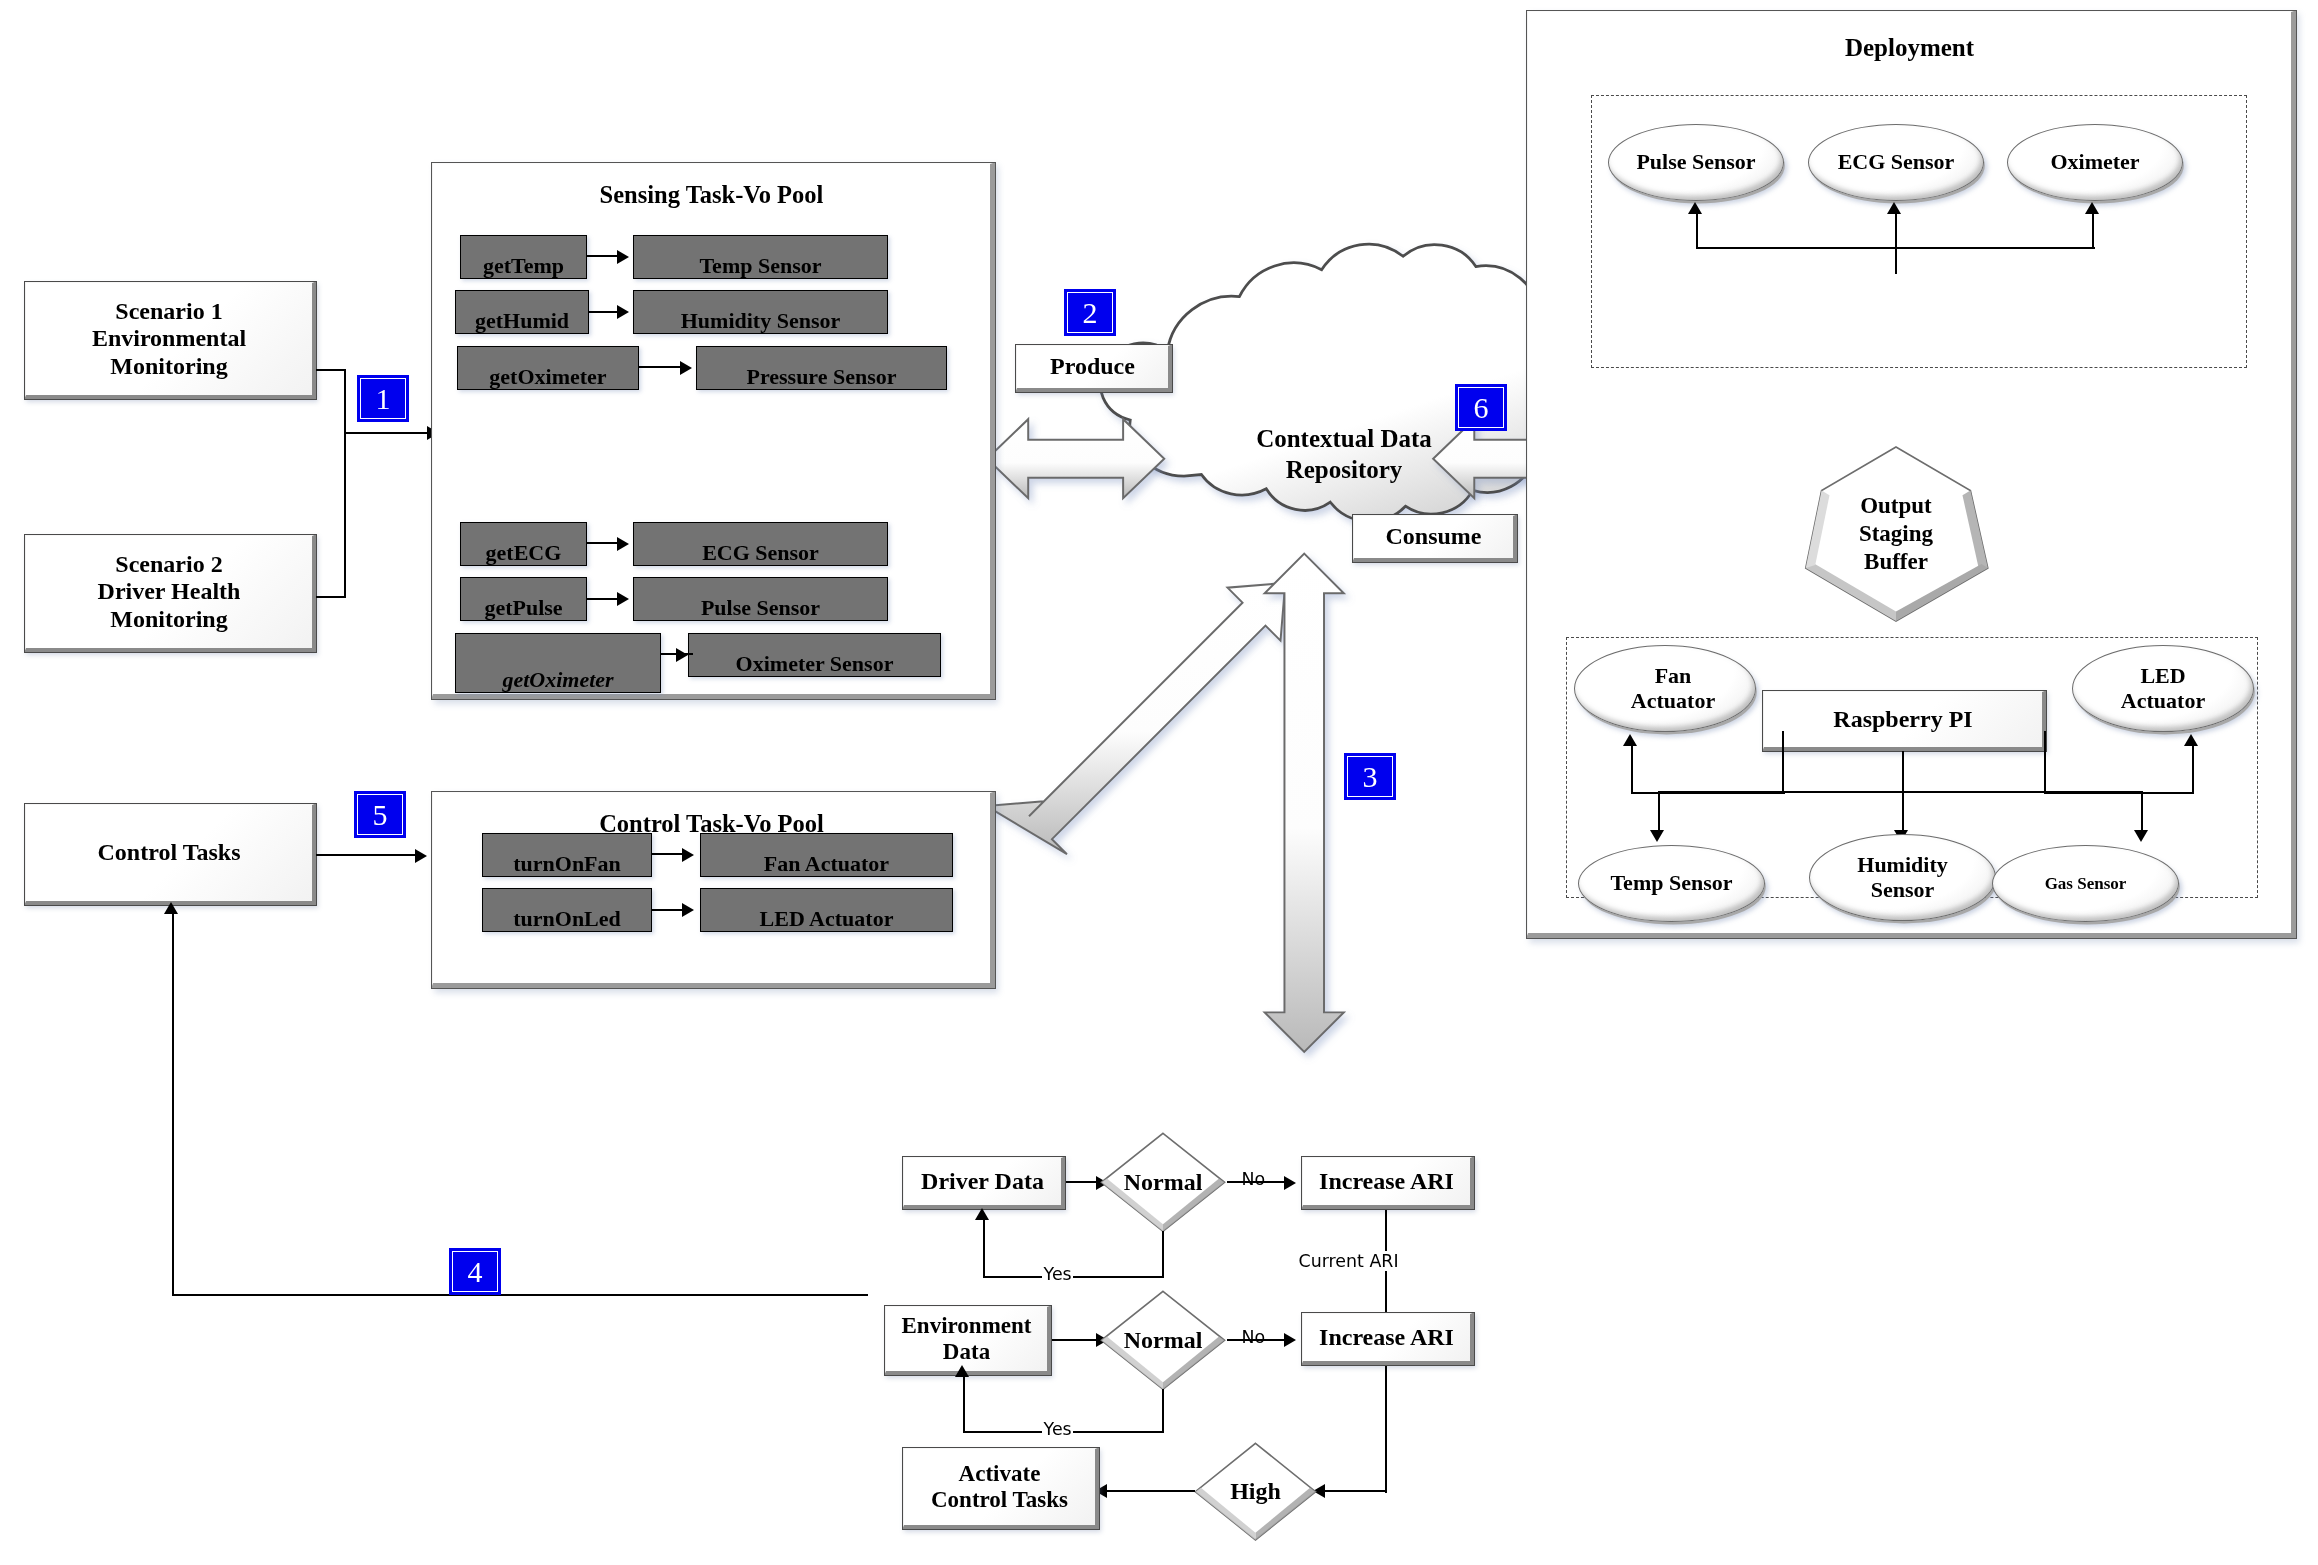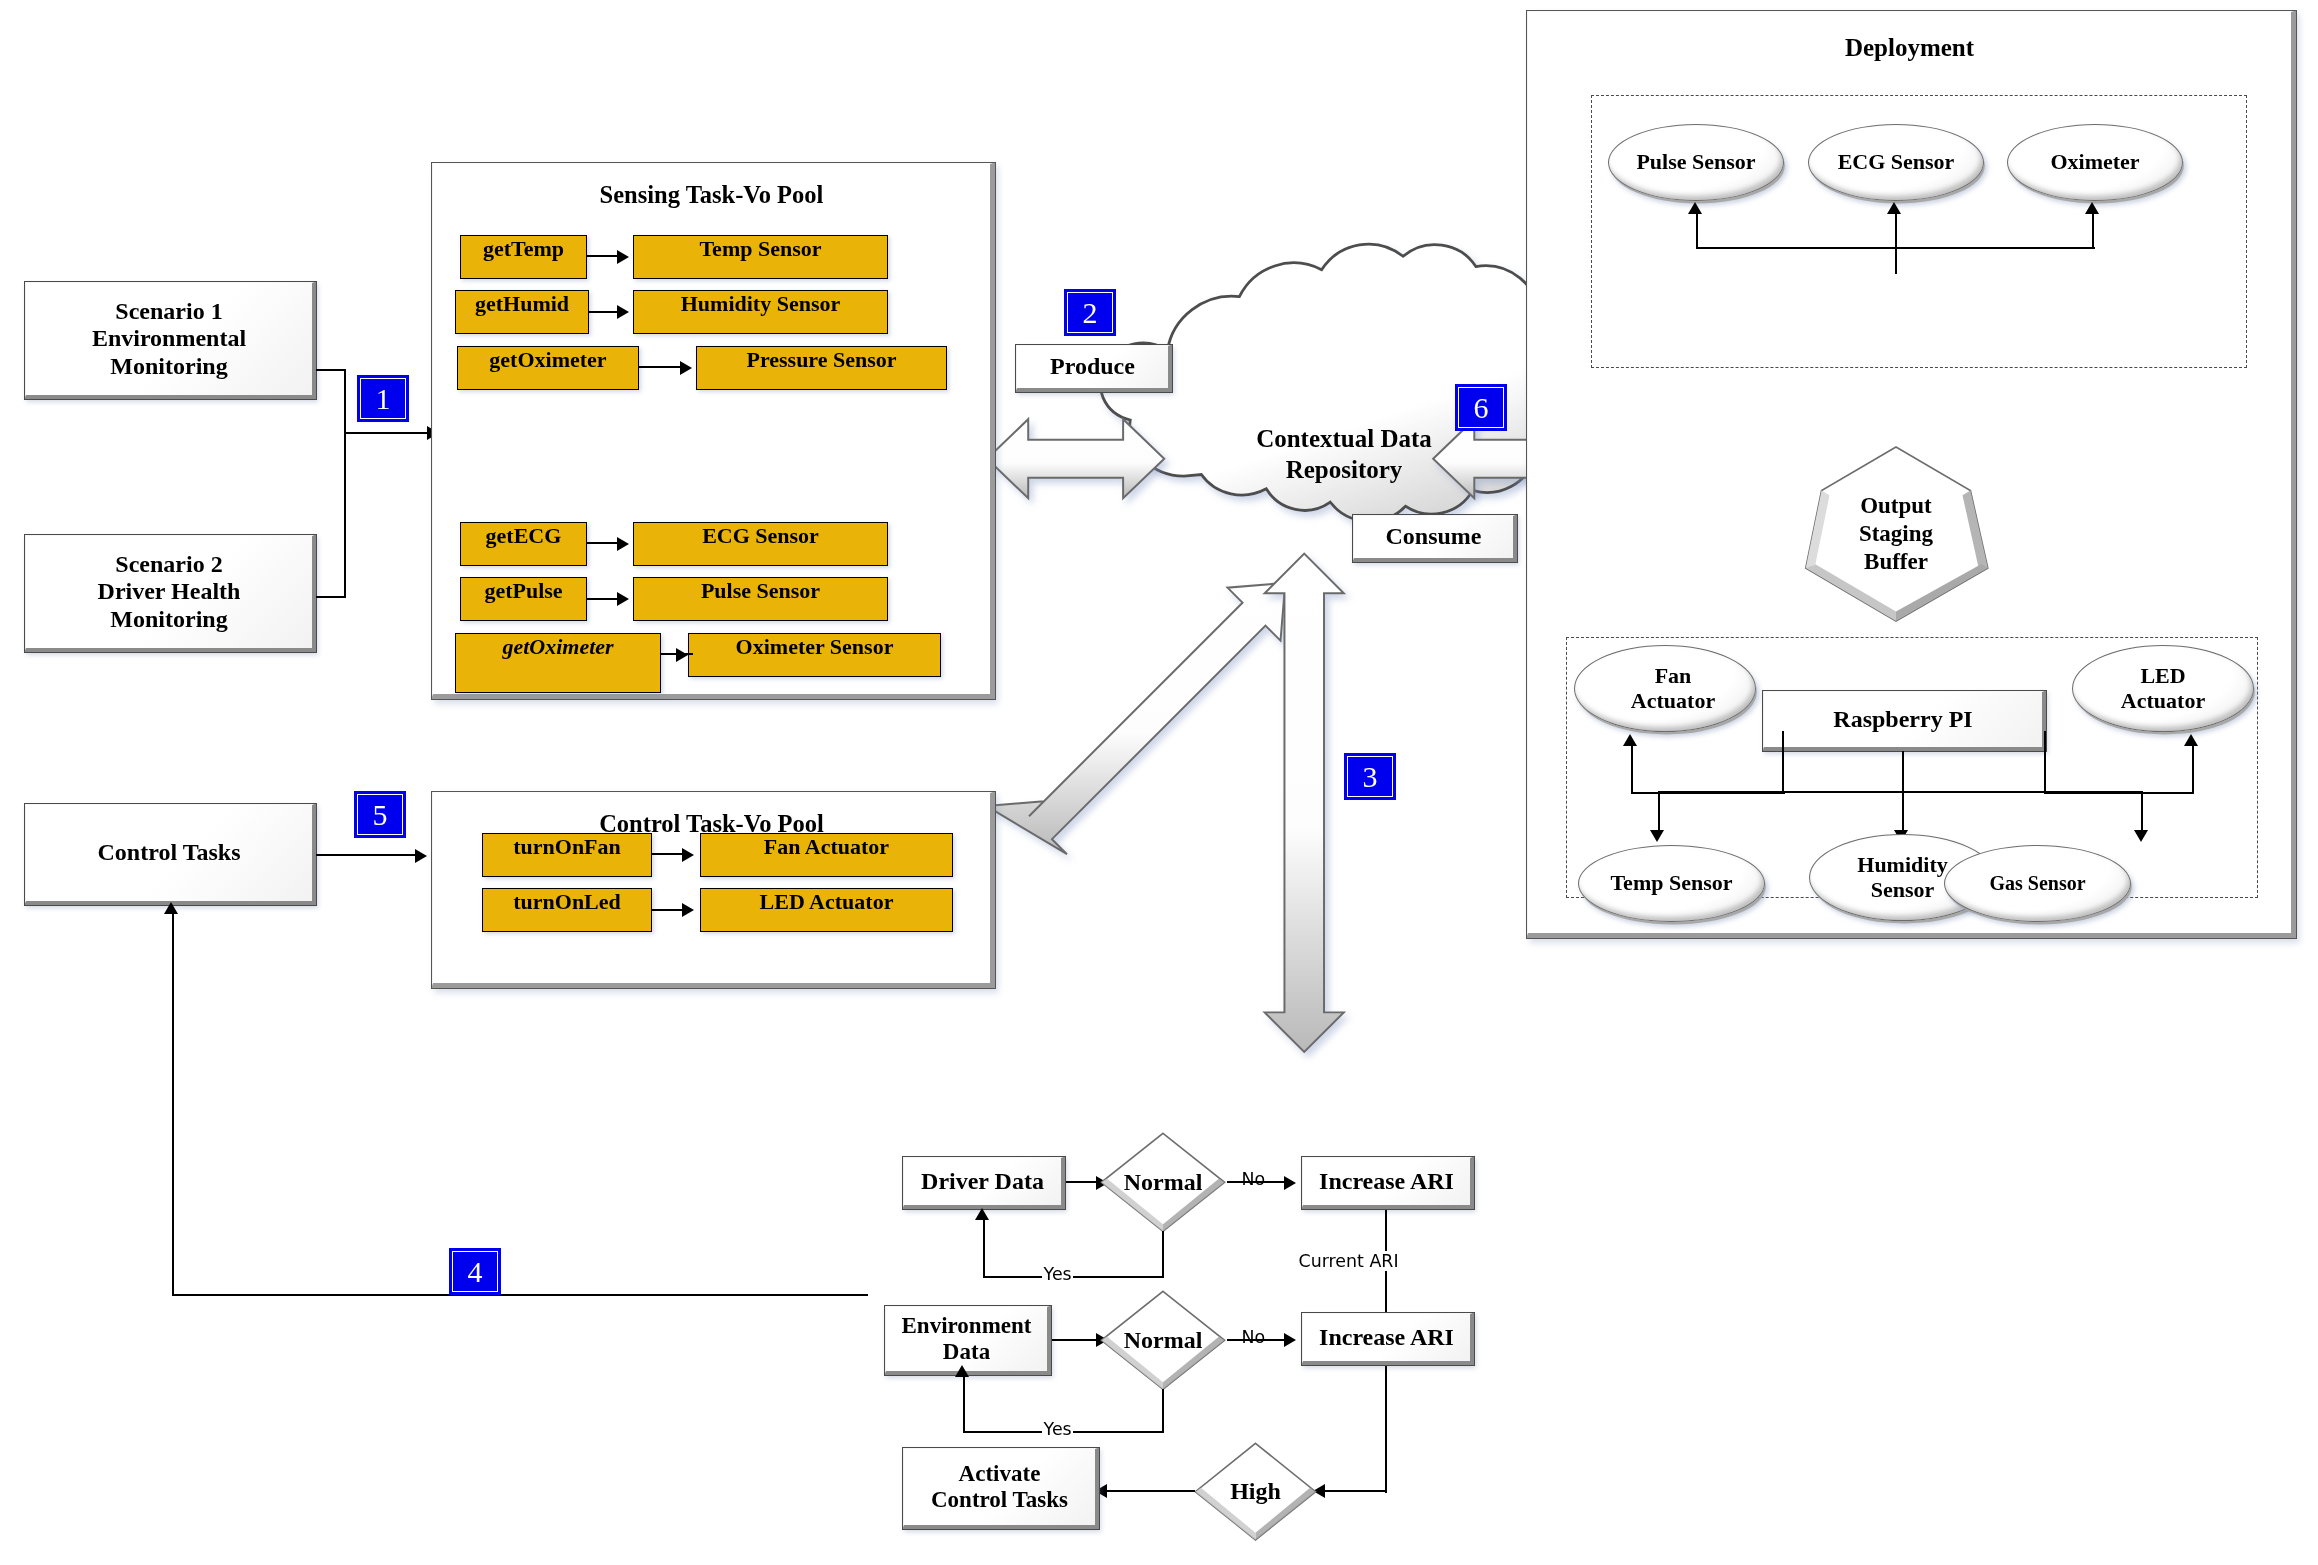--- a/index.html
+++ b/index.html
@@ -18,24 +18,24 @@
     outline:1.6px solid #4a4a4a;
     outline-offset:-1.6px;
     box-shadow:2.4px 3.2px 4.7px rgba(110,130,170,.30);
     display:flex;align-items:center;justify-content:center;text-align:center;
     font-weight:bold;color:#000;line-height:1.15;
     box-sizing:border-box;
   }
   
   .boxflat{
     position:absolute;
-    background:#eab308;
+    background:#737373;
     border:1.6px solid #000;
     box-shadow:1.6px 2.4px 4px rgba(130,150,190,.35);
-    display:flex;align-items:flex-start;justify-content:center;text-align:center;
+    display:flex;align-items:flex-end;justify-content:center;text-align:center;
     font-weight:bold;color:#000;line-height:1.15;
     box-sizing:border-box;
   }
   
   .panel{
     position:absolute;
     background:#ffffff;
     border-top:2.4px solid #fbfbfb;
     border-left:2.4px solid #f4f4f4;
     border-right:6.3px solid #9b9b9b;
@@ -471,18 +471,18 @@
   <div class="ln lnv" style="left:2141px;top:791px;height:43px;"></div>
   <div class="arrowD" style="left:2134px;top:830px;"></div>
 
   <div class="ell" style="left:1578px;top:845px;width:187px;height:77px;font-size:22px;">
     <span>Temp Sensor</span>
     </div>
   <div class="ell" style="left:1809px;top:834px;width:187px;height:87px;font-size:22px;">
     <span style="white-space:pre-line;">Humidity
 Sensor</span>
     </div>
-  <div class="ell" style="left:1944px;top:845px;width:187px;height:77px;font-size:20px;">
+  <div class="ell" style="left:1992px;top:845px;width:187px;height:77px;font-size:17px;">
     <span>Gas Sensor</span>
     </div>
 
 </div>
 
 
 </body></html>

